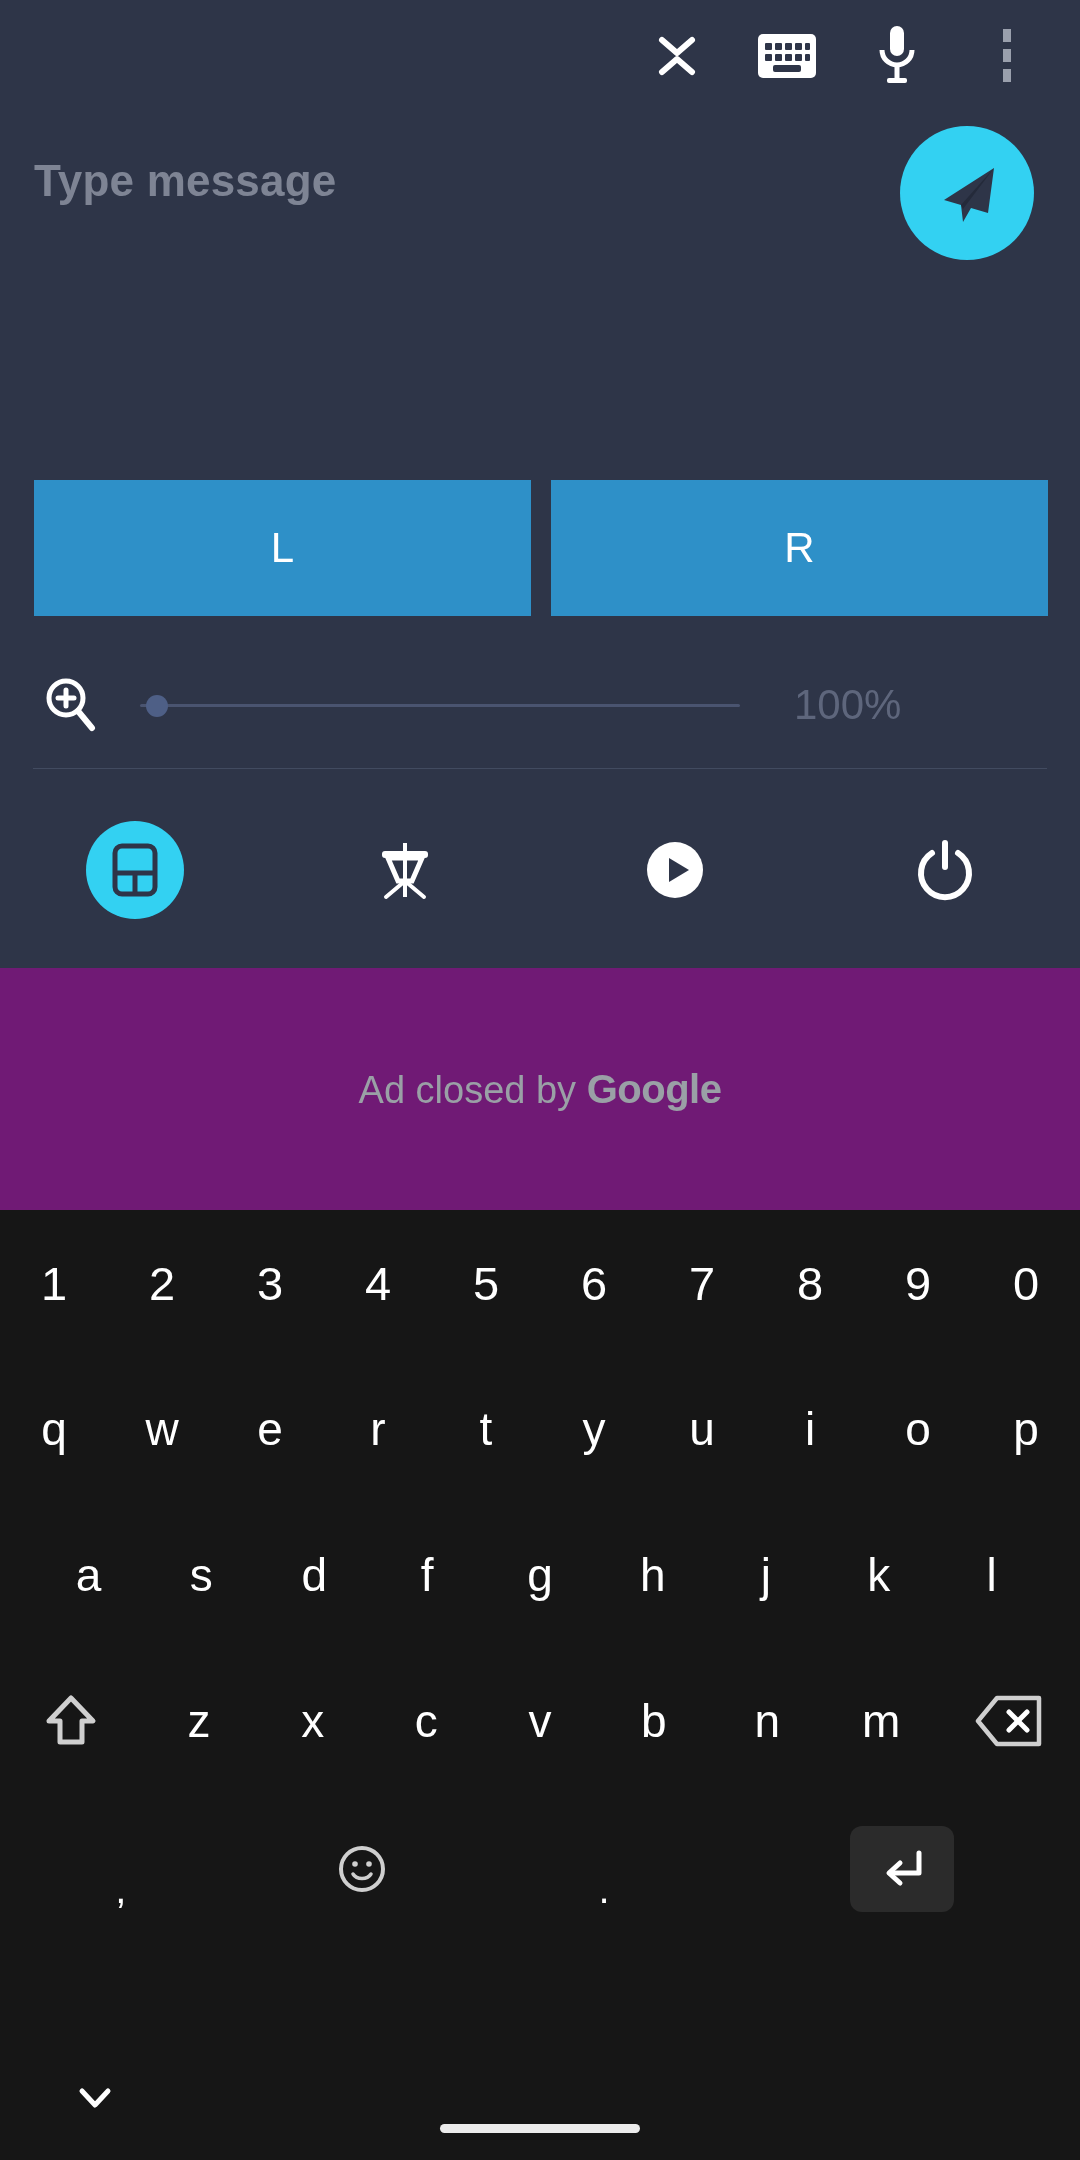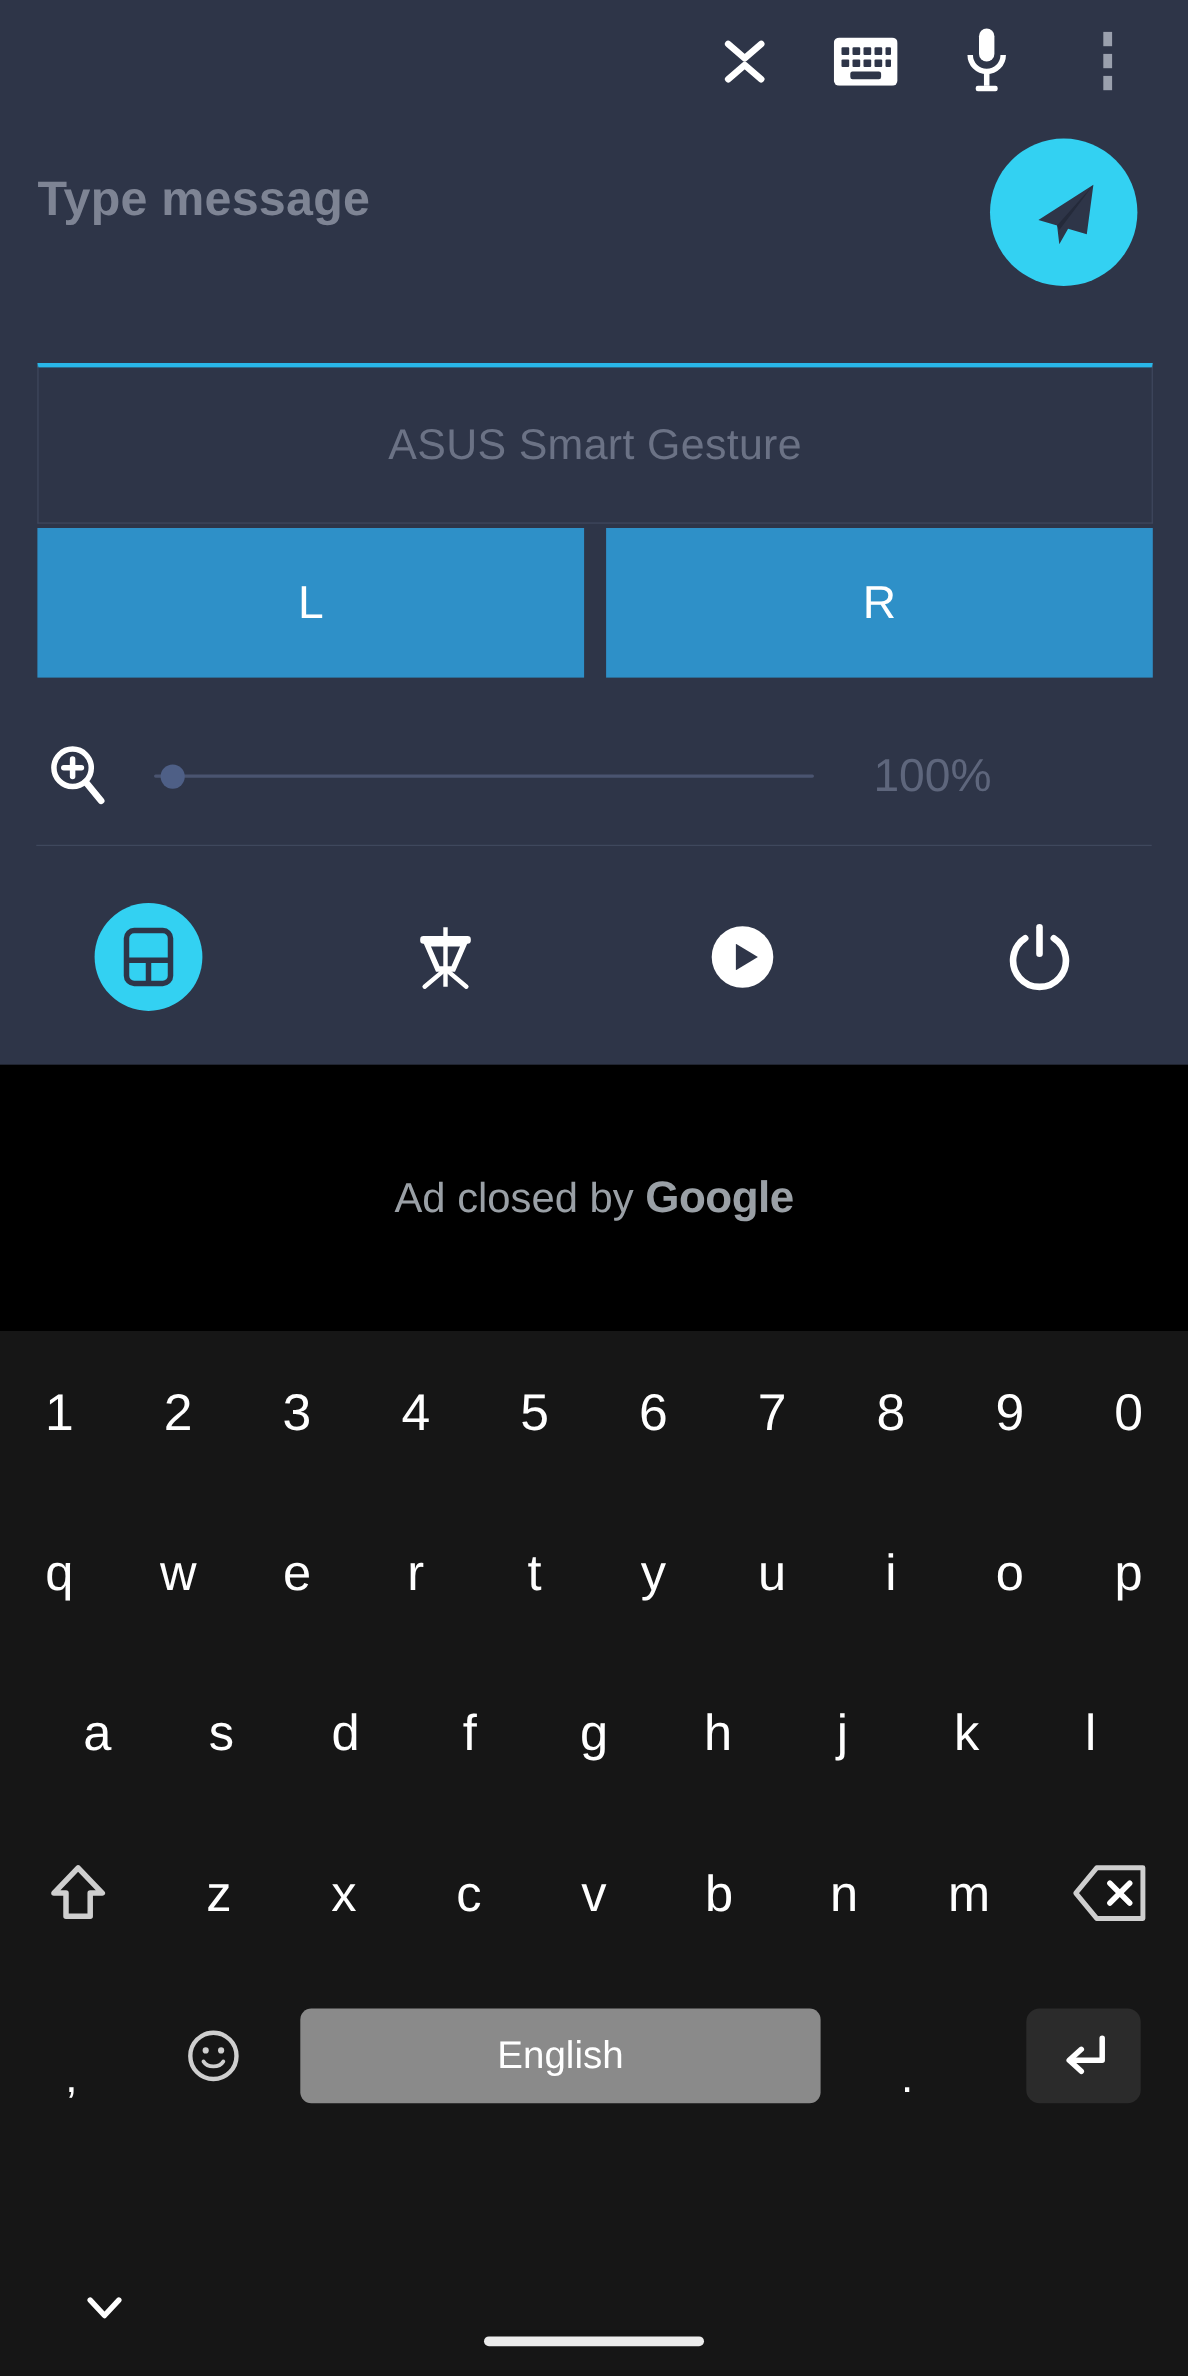--- a/index.html
+++ b/index.html
@@ -128,21 +128,21 @@
   .mode-circle {
     width: 98px; height: 98px; border-radius: 50%;
     display: flex; align-items: center; justify-content: center;
   }
   .mode-circle.active { background: #33d1f2; }
 
   
   .adbar {
     position: absolute; left: 0; top: 968px;
     width: 1080px; height: 242px;
-    background: #000000;
+    background: #701a75;
     display: flex; align-items: center; justify-content: center;
     cursor: pointer;
   }
   .ad-text { font-size: 38px; color: #9aa0a6; }
   .ad-text .brand {
     font-weight: bold; color: #9aa0a6;
     font-size: 40px; letter-spacing: -.5px;
   }
 
   
@@ -279,23 +279,20 @@
       <div class="send-fab">
         <span class="kicon">
           <svg width="74" height="74" viewBox="0 0 74 74">
             <path d="M64 12 L14 44 L31 49 L33 66 L41 52 L58 57 Z" fill="#2e3548"></path>
             <path d="M64 12 L33 53 L31 49 Z" fill="#242a3a"></path>
           </svg>
         </span>
       </div>
     </div>
 
-    <div class="touchpad">
-      <div class="touchpad-label">ASUS Smart Gesture</div>
-    </div>
 
     <div class="lr-row">
       <div class="lr-btn">L</div>
       <div class="lr-btn">R</div>
     </div>
 
     <div class="zoomrow">
       <div class="zoom-icon">
         <span class="kicon">
           <svg width="56" height="58" viewBox="0 0 56 58">
@@ -442,21 +439,20 @@
       <div class="key key-emoji">
         <span class="kicon">
           <svg width="50" height="50" viewBox="0 0 50 50">
             <circle cx="25" cy="25" r="21" fill="none" stroke="#cfcfcf" stroke-width="4"></circle>
             <circle cx="18" cy="20" r="2.8" fill="#cfcfcf"></circle>
             <circle cx="32" cy="20" r="2.8" fill="#cfcfcf"></circle>
             <path d="M16 30 a10 8 0 0 0 18 0" fill="none" stroke="#cfcfcf" stroke-width="3.5" stroke-linecap="round"></path>
           </svg>
         </span>
       </div>
-      <div class="key key-space">English</div>
       <div class="key key-period">.</div>
       <div class="key key-enter">
         <div class="enter-pad">
           <span class="kicon">
             <svg width="50" height="44" viewBox="0 0 50 44">
               <path d="M42 6 L42 26 L13 26" fill="none" stroke="#ffffff" stroke-width="5" stroke-linecap="round" stroke-linejoin="round"></path>
               <path d="M23 16 L12 26 L23 36" fill="none" stroke="#ffffff" stroke-width="5" stroke-linecap="round" stroke-linejoin="round"></path>
             </svg>
           </span>
         </div>

